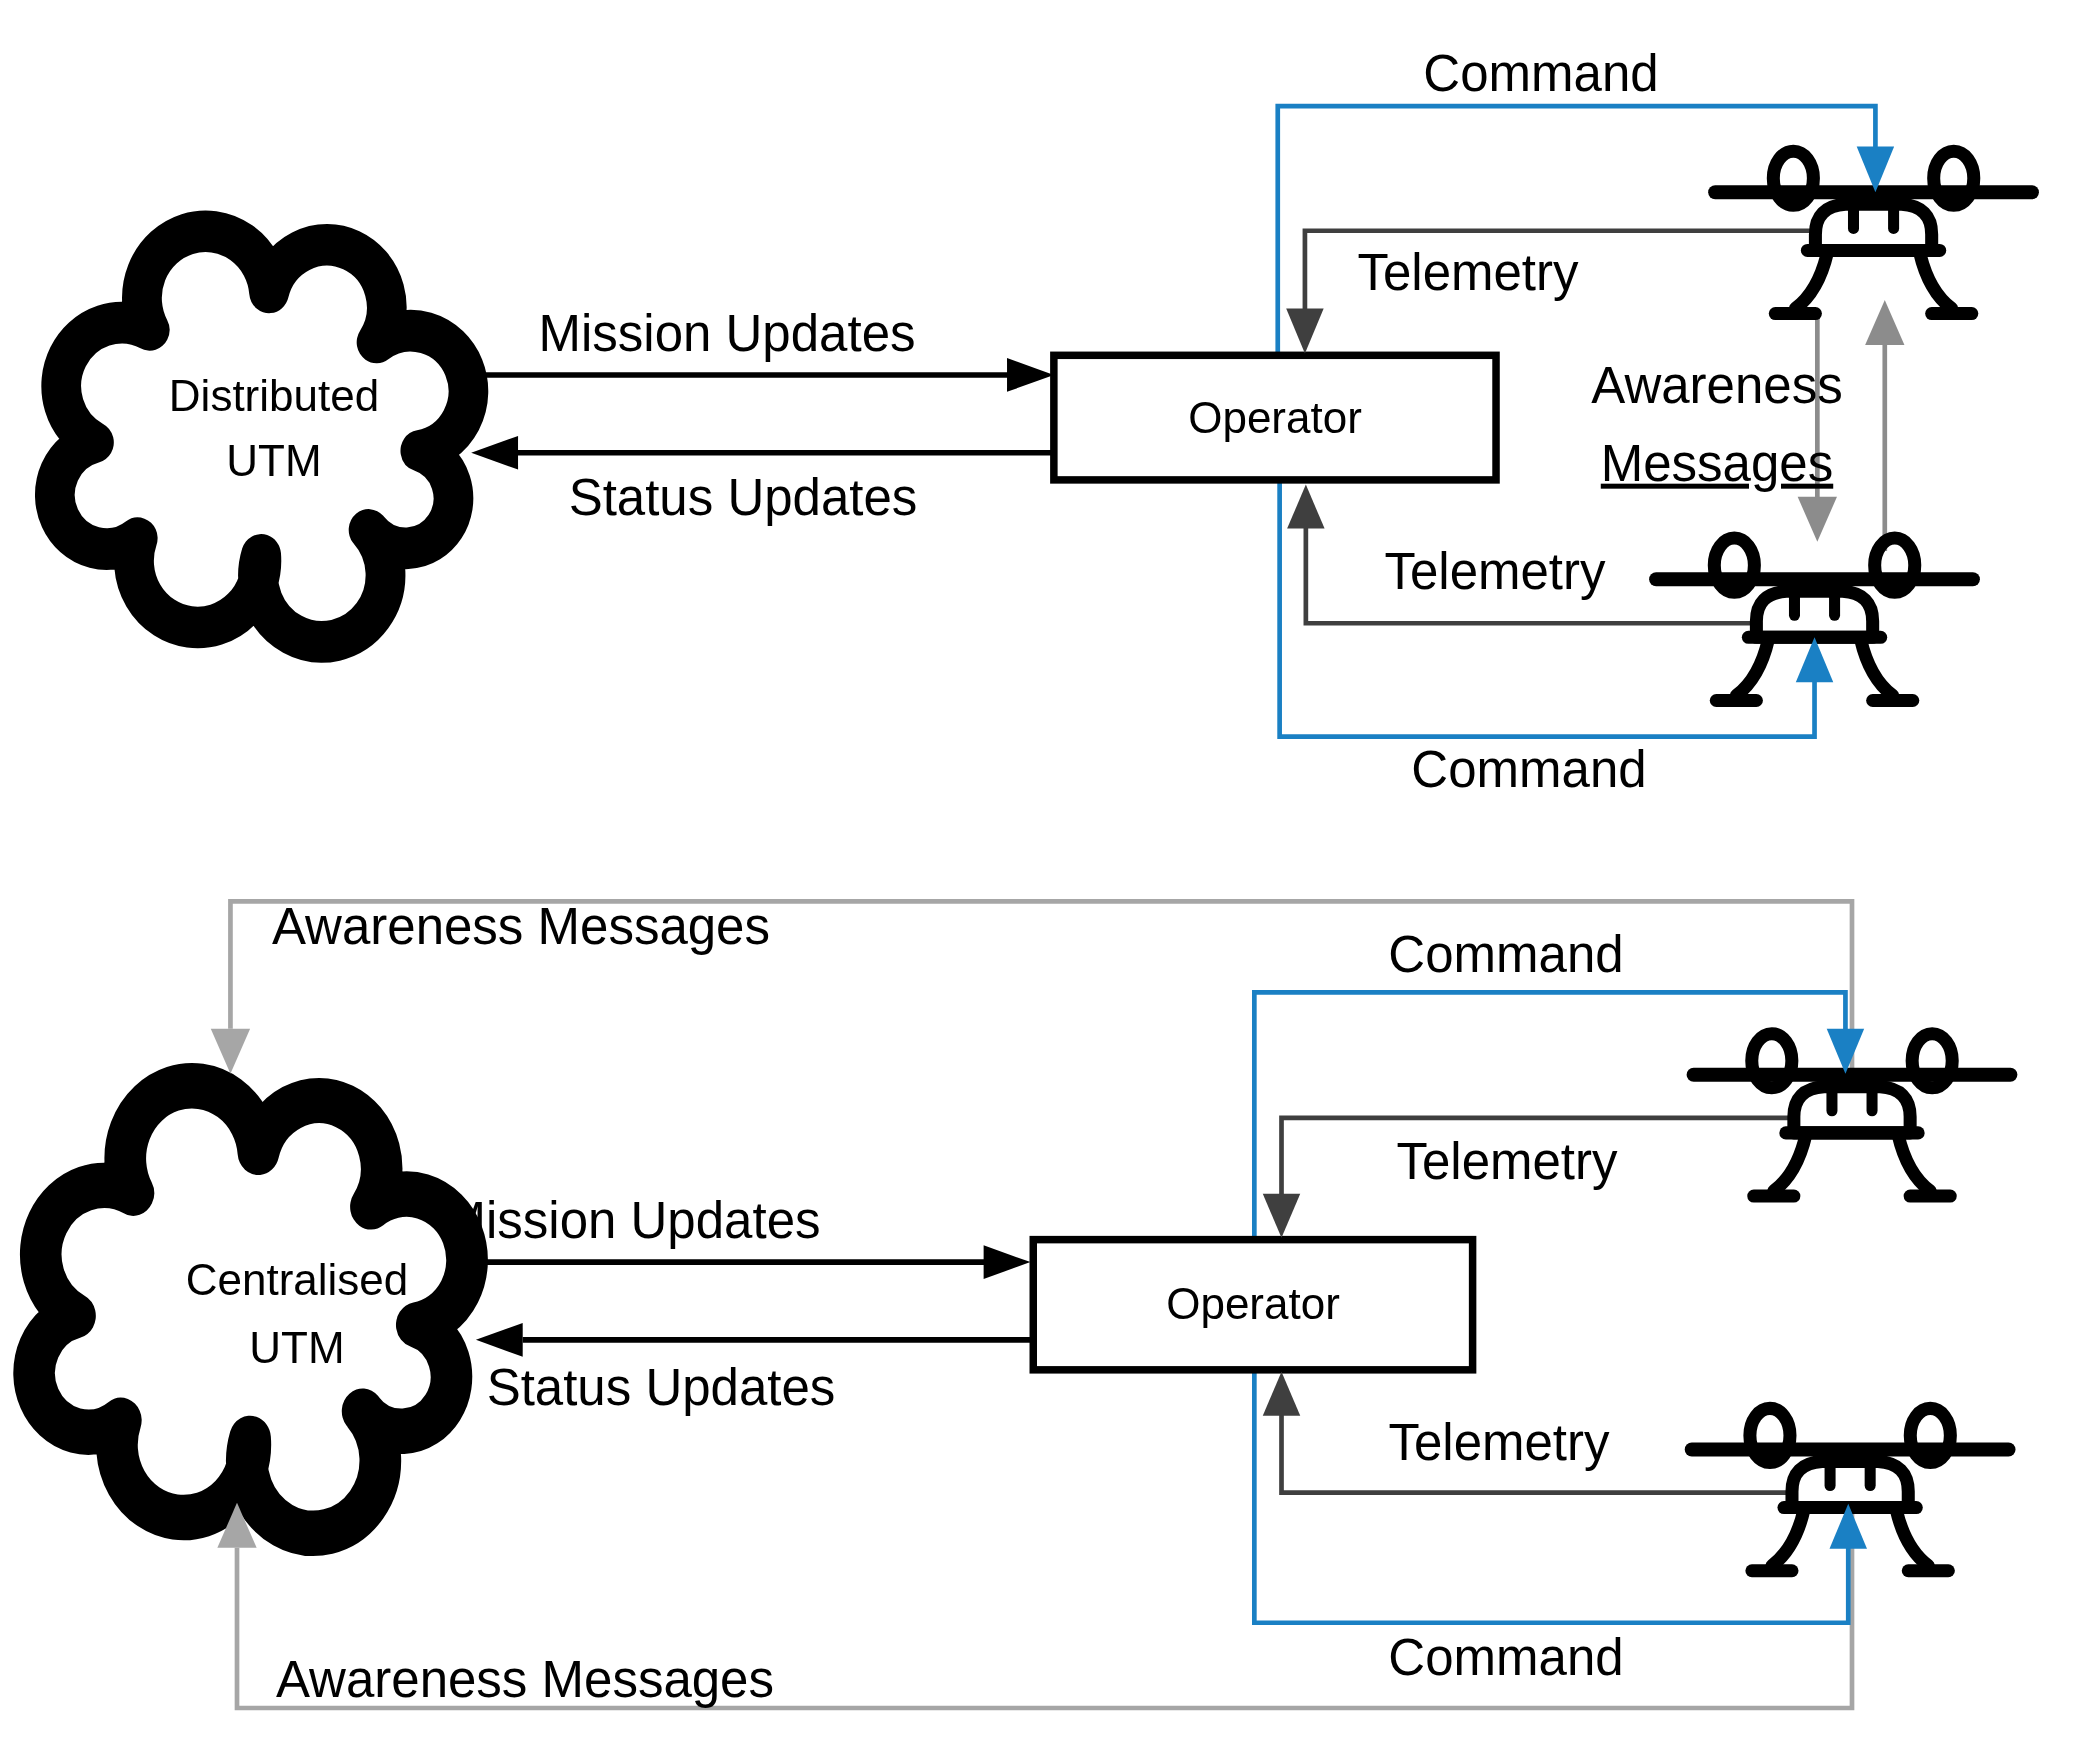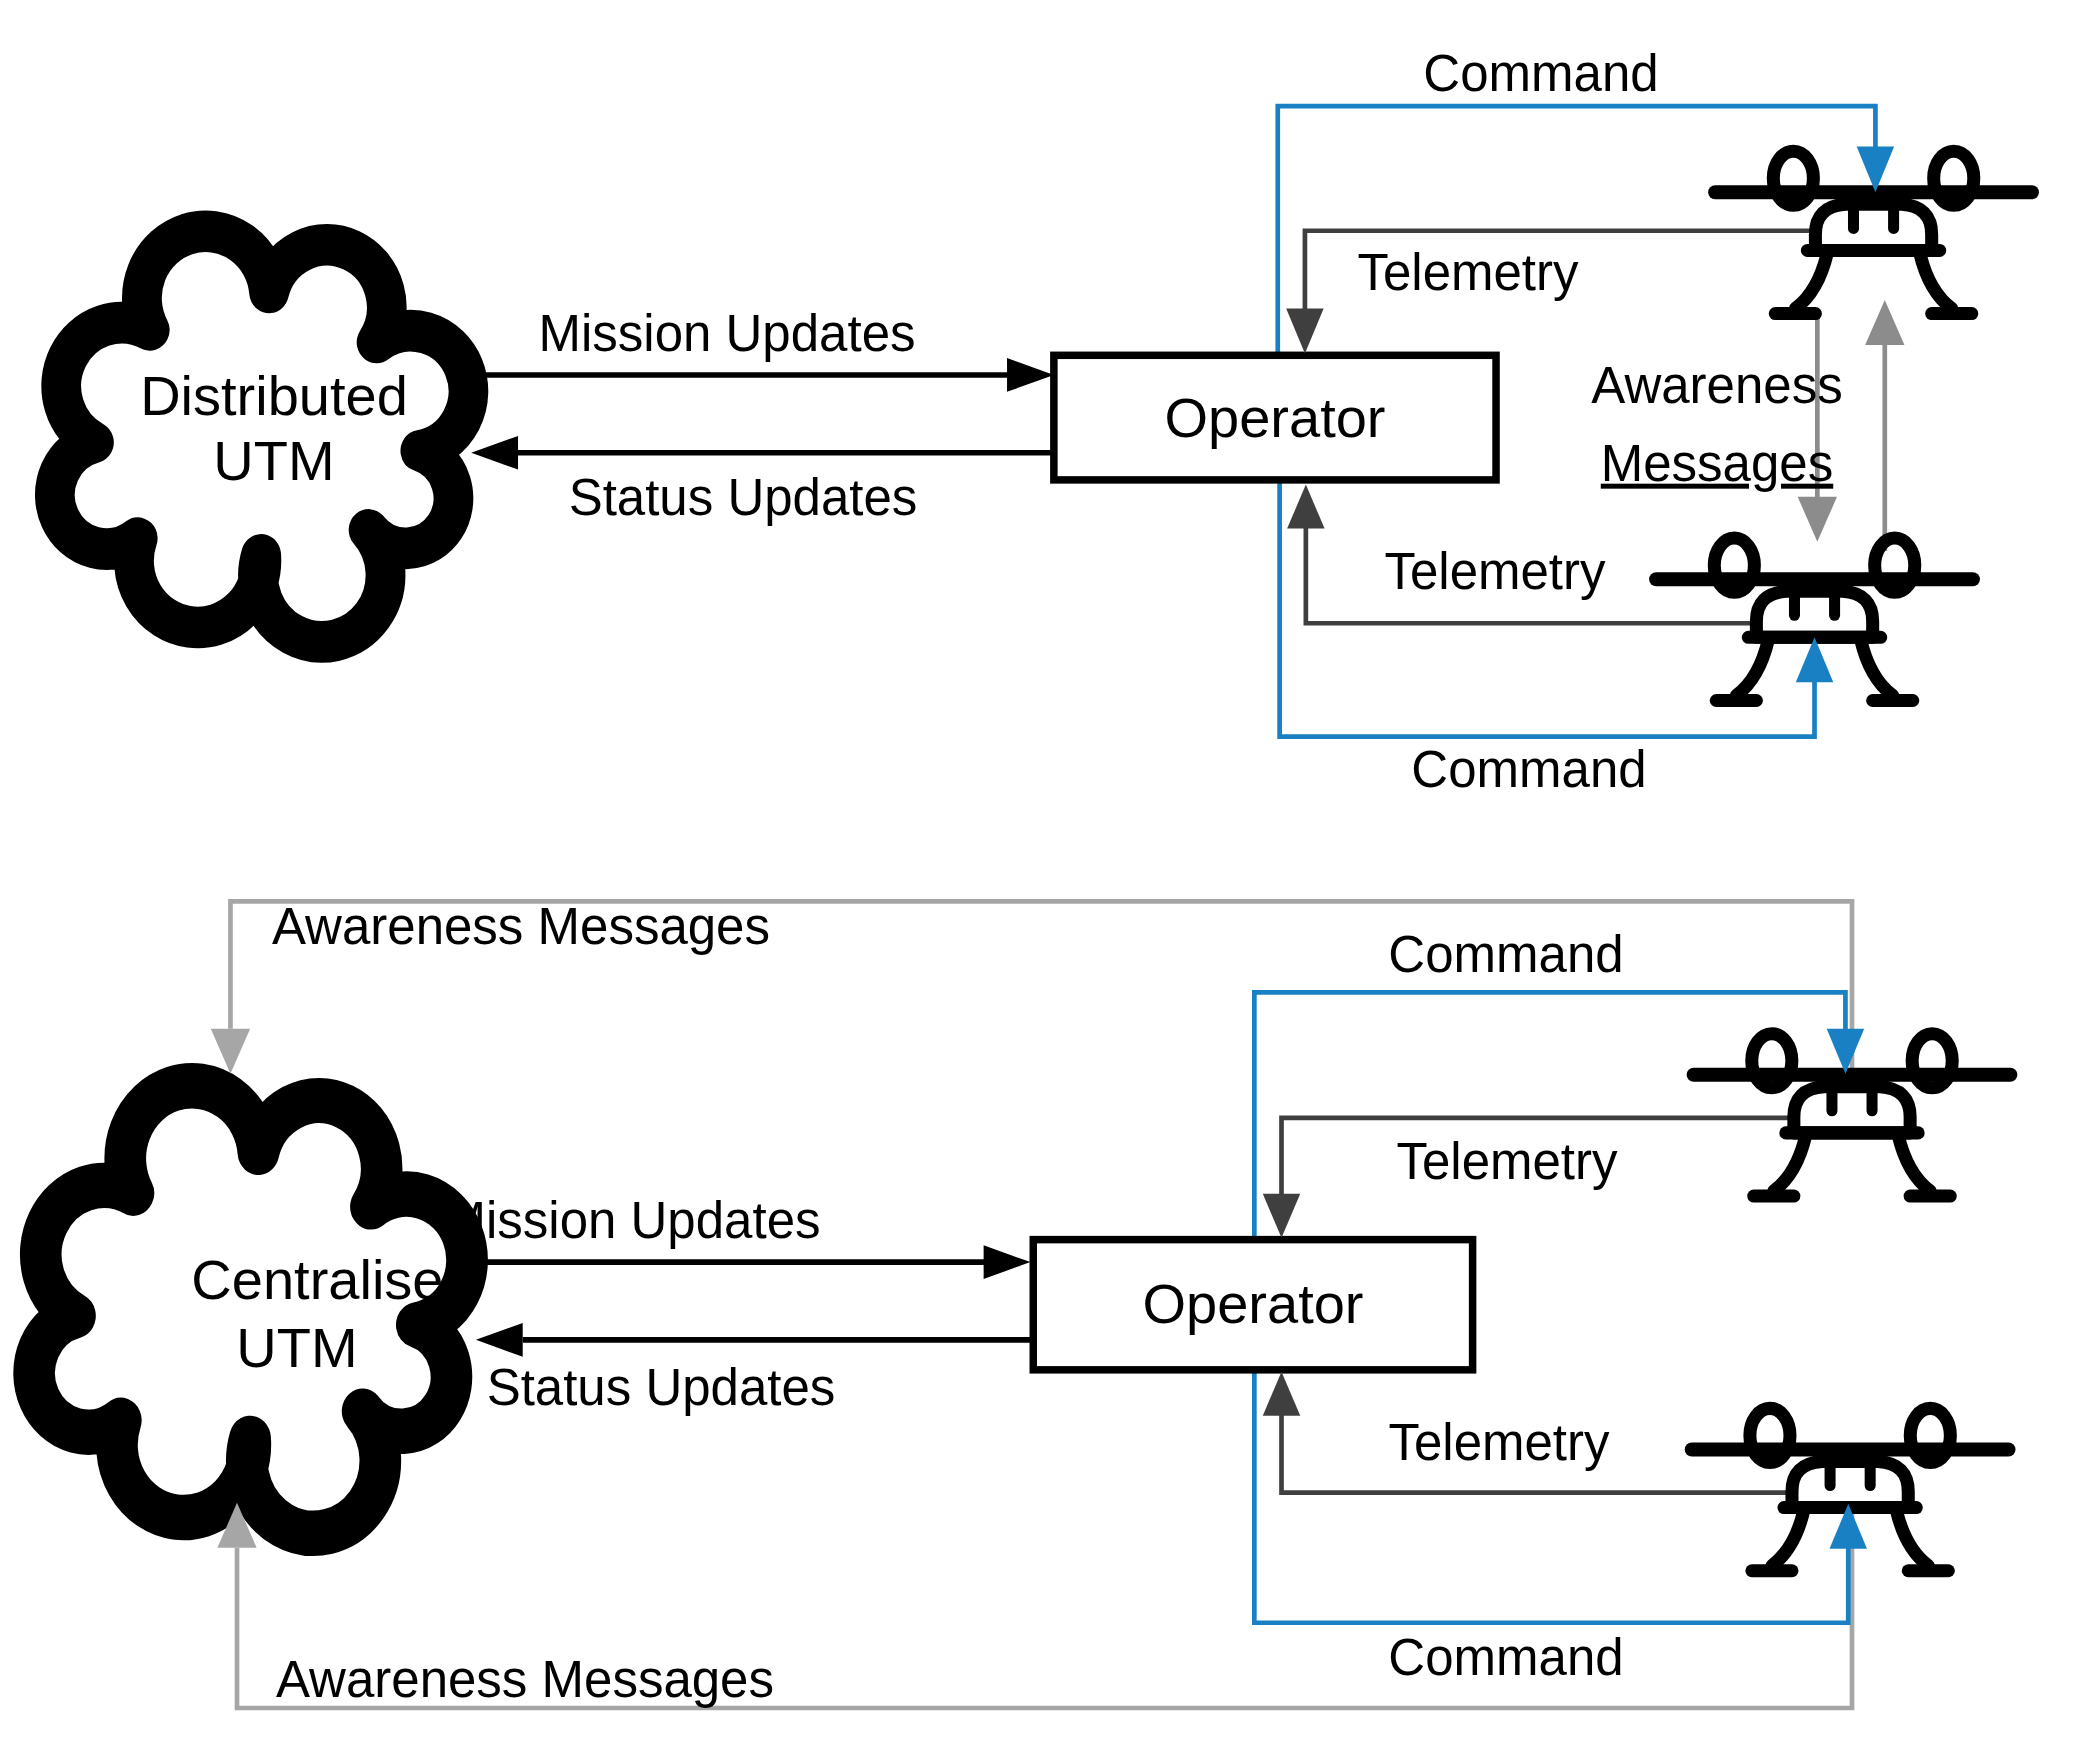--- a/index.html
+++ b/index.html
@@ -33,21 +33,21 @@
   
   .lbl{
     position:absolute;
     transform:translate(-50%,-50%);
     font-size:51px;
     line-height:1.15;
     color:#000;
     white-space:nowrap;
     text-align:right;
   }
-  .lbl-big{font-size:56px;}
+  .lbl-big{font-size:44px;}
 </style>
 </head>
 <body>
 
 <div class="stage">
 
   <svg class="layer" viewBox="0 0 2230 1875">
     <defs>
       <path id="cloud-shape" d="M 20,74 A 13,13 0 1 1 9,51 A 15,15 0 1 1 23,24 A 16,16 0 1 1 53,15 A 15,15 0 1 1 80,27 A 14.5,14.5 0 1 1 91,53 A 12,12 0 1 1 78,72 A 16,16 0 1 1 51,78 A 16,16 0 1 1 20,74 Z"></path>
       <g id="drone-shape" stroke="#000" stroke-linecap="round" fill="none">
@@ -129,21 +129,21 @@
   <div class="lbl" style="left:727px;top:334px;">Mission Updates</div>
   <div class="lbl" style="left:743px;top:498px;">Status Updates</div>
   <div class="lbl" style="left:1541px;top:74px;">Command</div>
   <div class="lbl" style="left:1468px;top:273px;">Telemetry</div>
   <div class="lbl" style="left:1717px;top:386px;">Awareness</div>
   <div class="lbl" style="left:1717px;top:464px;text-decoration:underline;">Messages</div>
   <div class="lbl" style="left:1495px;top:572px;">Telemetry</div>
   <div class="lbl" style="left:1529px;top:770px;">Command</div>
 
   <div class="lbl" style="left:521px;top:927px;">Awareness Messages</div>
-  <div class="lbl lbl-big" style="left:297px;top:1280px;margin-left:36px;">Centralised</div>
+  <div class="lbl lbl-big" style="left:297px;top:1280px;">Centralised</div>
   <div class="lbl lbl-big" style="left:297px;top:1348px;">UTM</div>
   <div class="lbl lbl-big" style="left:1253px;top:1304px;">Operator</div>
   <div class="lbl" style="left:632px;top:1221px;">Mission Updates</div>
   <div class="lbl" style="left:661px;top:1388px;">Status Updates</div>
   <div class="lbl" style="left:1506px;top:955px;">Command</div>
   <div class="lbl" style="left:1507px;top:1162px;">Telemetry</div>
   <div class="lbl" style="left:1499px;top:1443px;">Telemetry</div>
   <div class="lbl" style="left:1506px;top:1658px;">Command</div>
   <div class="lbl" style="left:525px;top:1680px;">Awareness Messages</div>
 

